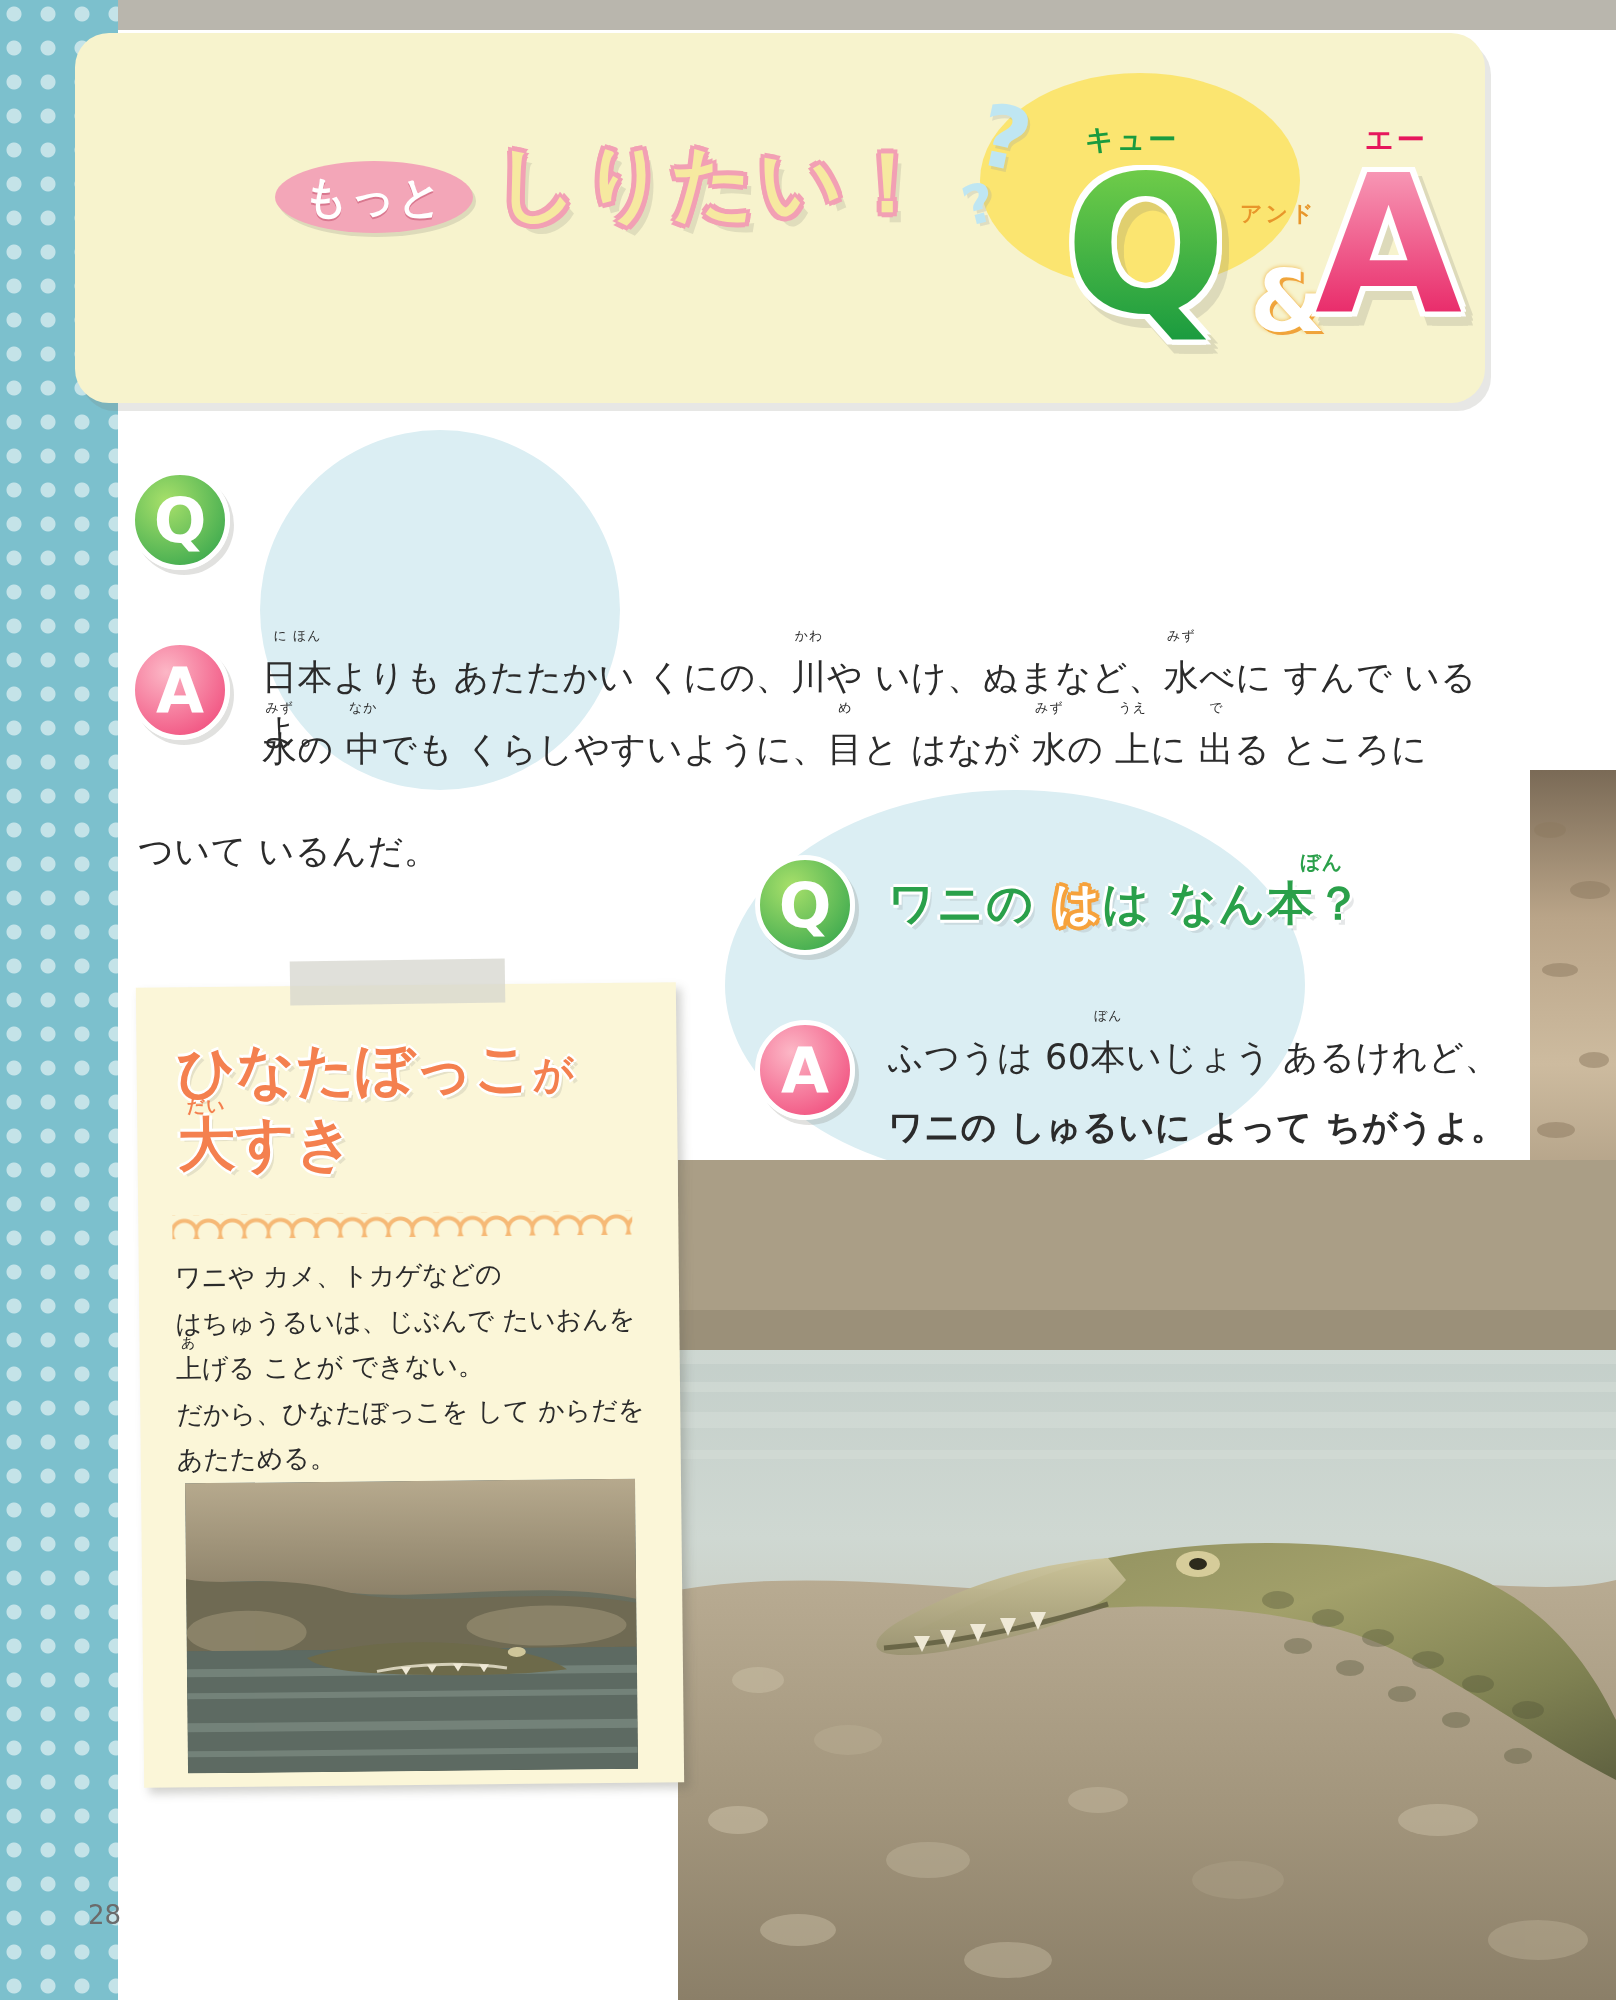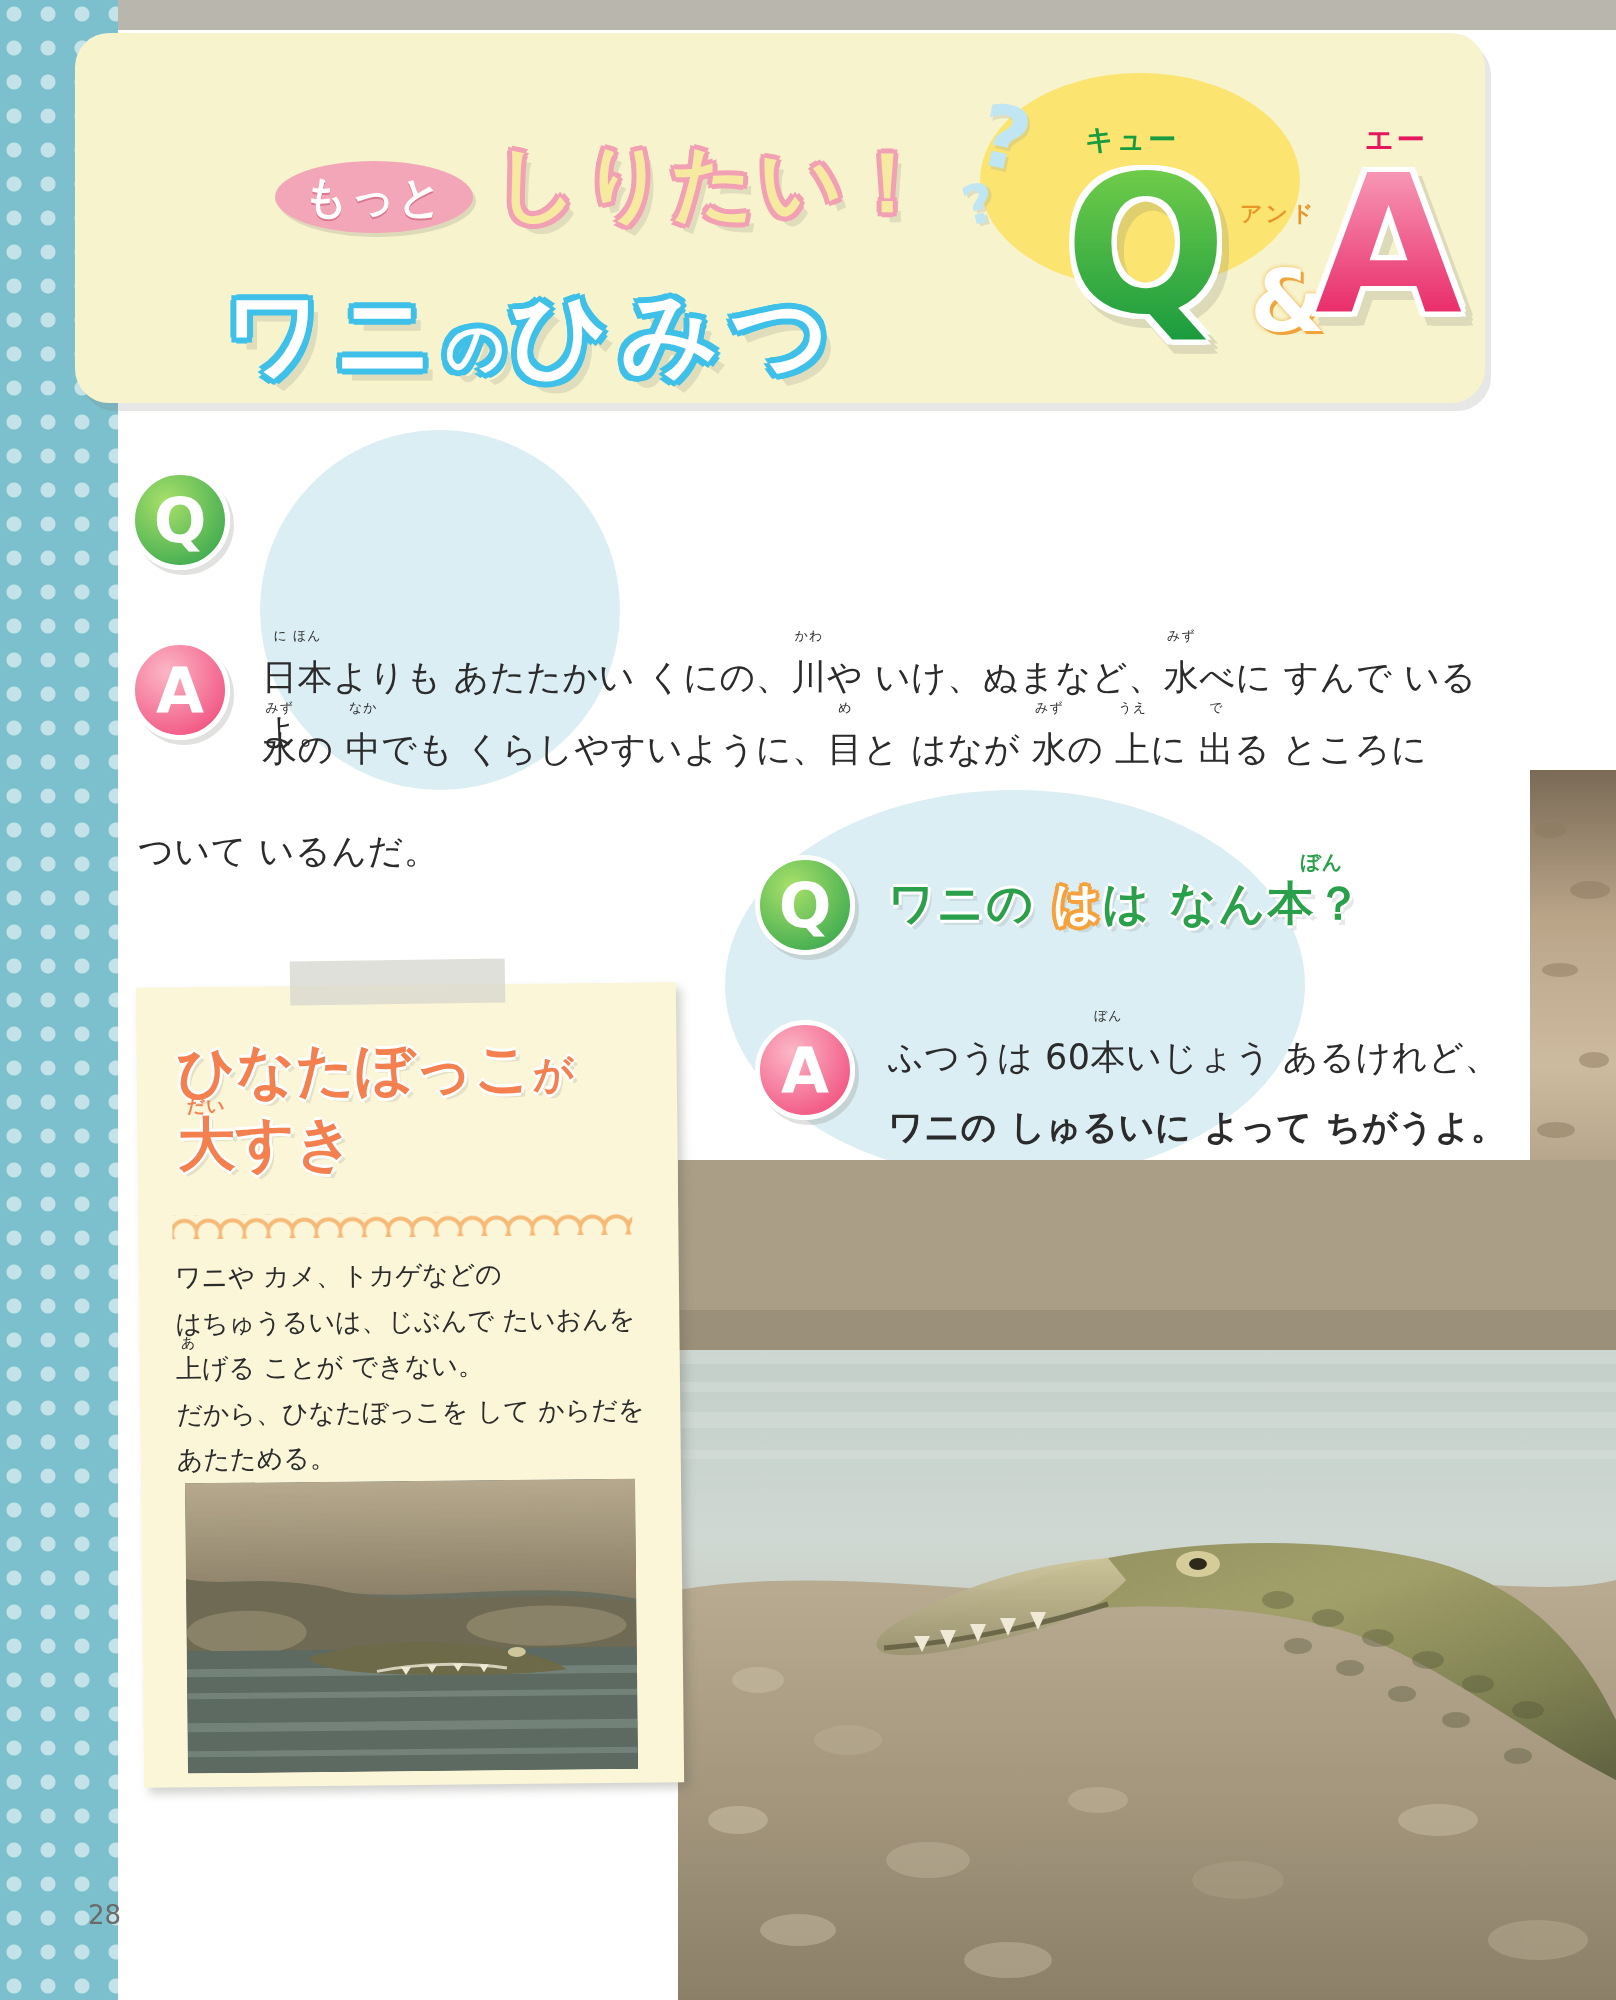--- a/index.html
+++ b/index.html
@@ -224,23 +224,20 @@
 
     <div class="qmark" id="qm1">?</div>
     <div class="qmark" id="qm2">?</div>
 
     <div id="title1">しりたい！</div>
 
     <div id="motto">
       <span>もっと</span>
     </div>
 
-    <div id="title2">
-      <span>ワニ</span><span class="small">の</span><span>ひみつ</span>
-    </div>
 
     <div id="qa-logo">
       <div class="ruby-top" id="ruby-kyu">キュー</div>
       <div class="ruby-top" id="ruby-and">アンド</div>
       <div class="ruby-top" id="ruby-ee">エー</div>
       <div class="qa-letter" id="qa-q">Q</div>
       <div id="qa-amp">&amp;</div>
       <div class="qa-letter" id="qa-a">A</div>
     </div>
   </div>

